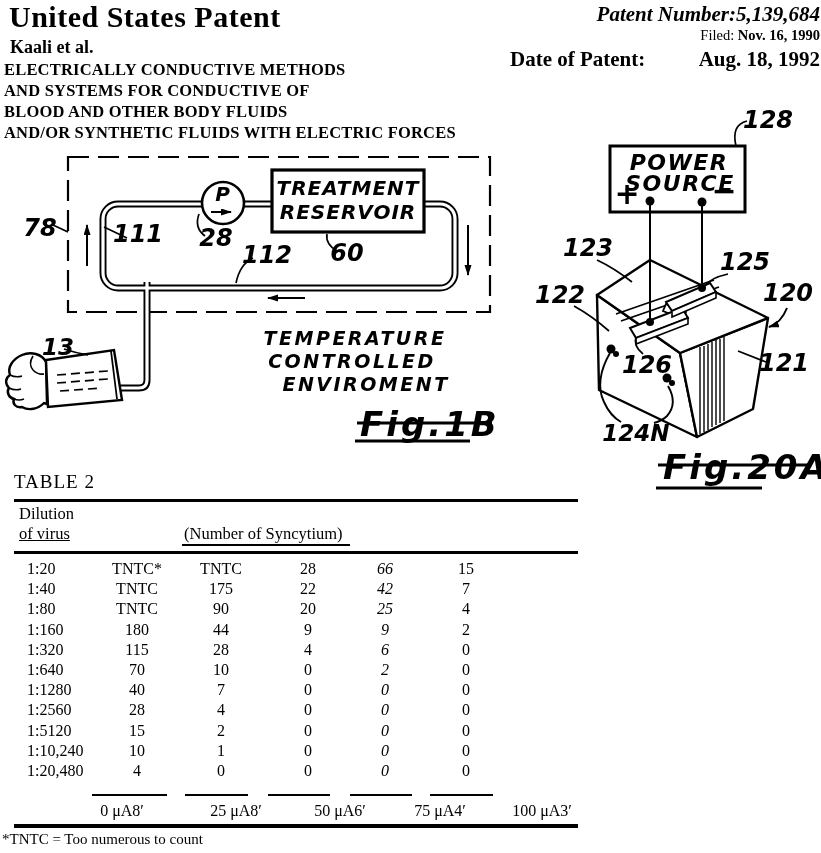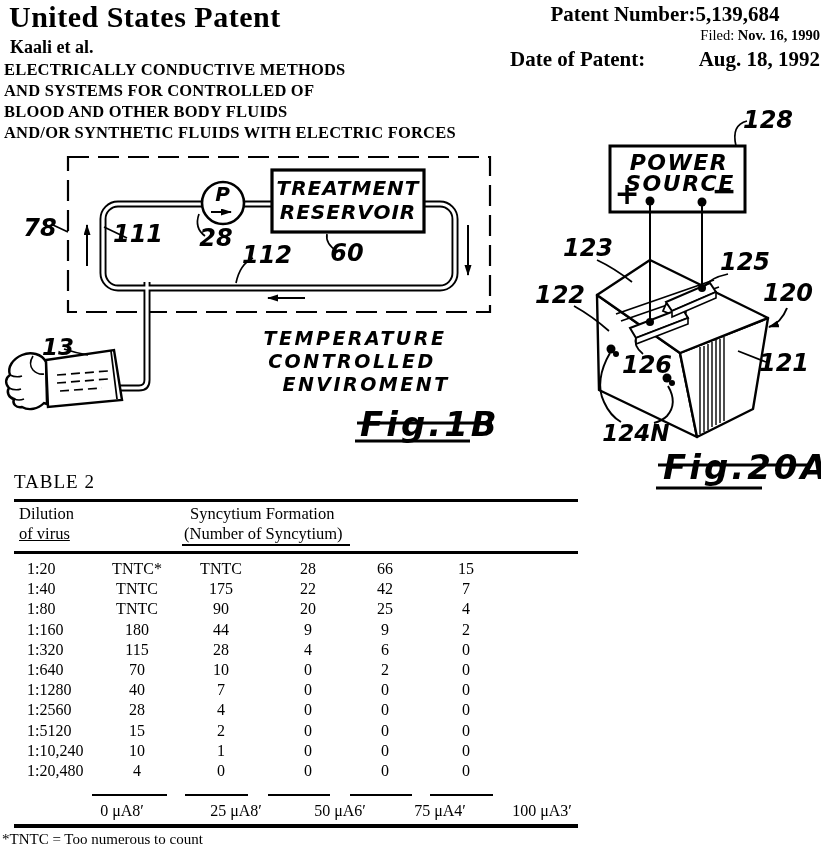--- a/index.html
+++ b/index.html
@@ -4,21 +4,21 @@
 <style>
   html,body{margin:0;padding:0;background:#fff;}
   .page{position:relative;width:821px;height:853px;background:#fff;color:#000;
         font-family:"Liberation Serif","DejaVu Serif",serif;overflow:hidden;}
   .abs{position:absolute;}
   
   .us-title{left:9px;top:0px;font-size:30px;font-weight:bold;letter-spacing:0.5px;}
   .authors{left:10px;top:37px;font-size:18px;font-weight:bold;}
   .inv-title{left:4px;top:59px;font-size:16.5px;font-weight:bold;line-height:21px;letter-spacing:0.2px;width:510px;}
   .right-block{left:510px;top:2px;width:310px;}
-  .pn-row{display:flex;justify-content:center;font-size:21px;font-weight:bold;line-height:25px;}
+  .pn-row{display:flex;justify-content:flex-end;font-size:21px;font-weight:bold;line-height:25px;font-style:italic;}
   .filed-row{text-align:right;font-size:14.5px;line-height:17px;}
   .filed-label{font-weight:normal;}
   .filed-date{font-weight:bold;}
   .dop-row{display:flex;justify-content:space-between;font-size:21px;font-weight:bold;line-height:25px;margin-top:3px;}
   
   .fig{position:absolute;}
   svg text{font-family:"DejaVu Sans",sans-serif;font-style:italic;font-weight:bold;fill:#000;}
   .ref{font-size:24px;}
   .ref-s{font-size:23px;}
   .hand19{font-size:19px;letter-spacing:2.5px;}
@@ -27,36 +27,36 @@
   .cap{font-size:34px;letter-spacing:3px;}
   .pm{font-size:30px;}
   
   .rule{position:absolute;background:#000;}
   .t-title{left:14px;top:471px;font-size:19px;letter-spacing:1px;}
   .th{font-size:16.5px;}
   .tbody{position:absolute;left:14px;top:559px;width:564px;}
   .trow{display:flex;height:20.2px;}
   .c{font-size:16px;line-height:20.2px;text-align:center;}
   .c0{width:75px;text-align:left;padding-left:13px;}
-  .c1{width:70px;}.c2{width:98px;}.c3{width:76px;}.c4{width:78px;}.c5{width:84px;}
+  .c1{width:70px;}.c2{width:98px;}.c3{width:76px;}.c4{width:78px;font-style:italic;}.c5{width:84px;}
   .tfoot{position:absolute;left:14px;top:801px;width:564px;display:flex;font-size:16px;line-height:19px;gap:20px;}
   .f{width:72px;text-align:center;}
   .f1{margin-left:72px;}.f2{margin-left:22px;}.f3{margin-left:12px;}.f4{margin-left:8px;}.f5{margin-left:10px;}
   .footnote{left:2px;top:831px;font-size:15px;}
 </style>
 </head>
 <body>
 
 <div class="page">
 
   <div class="abs us-title">United States Patent</div>
   <div class="abs authors">Kaali et al.</div>
   <div class="abs inv-title">
     <div>ELECTRICALLY CONDUCTIVE METHODS</div>
-    <div>AND SYSTEMS FOR CONTROLLED OF</div>
+    <div>AND SYSTEMS FOR CONDUCTIVE OF</div>
     <div>BLOOD AND OTHER BODY FLUIDS</div>
     <div>AND/OR SYNTHETIC FLUIDS WITH ELECTRIC FORCES</div>
   </div>
   <div class="abs right-block">
     <div class="pn-row">
       <span>Patent Number:</span>
       <span>5,139,684</span>
     </div>
     <div class="filed-row">
       <span class="filed-label">Filed:</span>
@@ -208,21 +208,20 @@
 
     <text x="163" y="389" class="cap">Fig.20A</text>
     <line x1="158" y1="375" x2="310" y2="375" stroke="#000" stroke-width="3"></line>
     <line x1="156" y1="398" x2="262" y2="398" stroke="#000" stroke-width="3"></line>
   </svg>
 
   <div class="abs t-title">TABLE 2</div>
   <div class="rule" style="left:14px;top:499px;width:564px;height:3px;"></div>
   <div class="abs th" style="left:19px;top:504px;">Dilution</div>
   <div class="abs th" style="left:19px;top:524px;text-decoration:underline;">of virus</div>
-  <div class="abs th" style="left:190px;top:504px;">Syncytium Formation</div>
   <div class="abs th" style="left:184px;top:524px;">(Number of Syncytium)</div>
   <div class="rule" style="left:182px;top:544px;width:168px;height:1.5px;"></div>
   <div class="rule" style="left:14px;top:551px;width:564px;height:3px;"></div>
 
   <div class="tbody">
     <div class="trow">
       <div class="c c0">1:20</div>
       <div class="c c1">TNTC*</div>
       <div class="c c2">TNTC</div>
       <div class="c c3">28</div>

